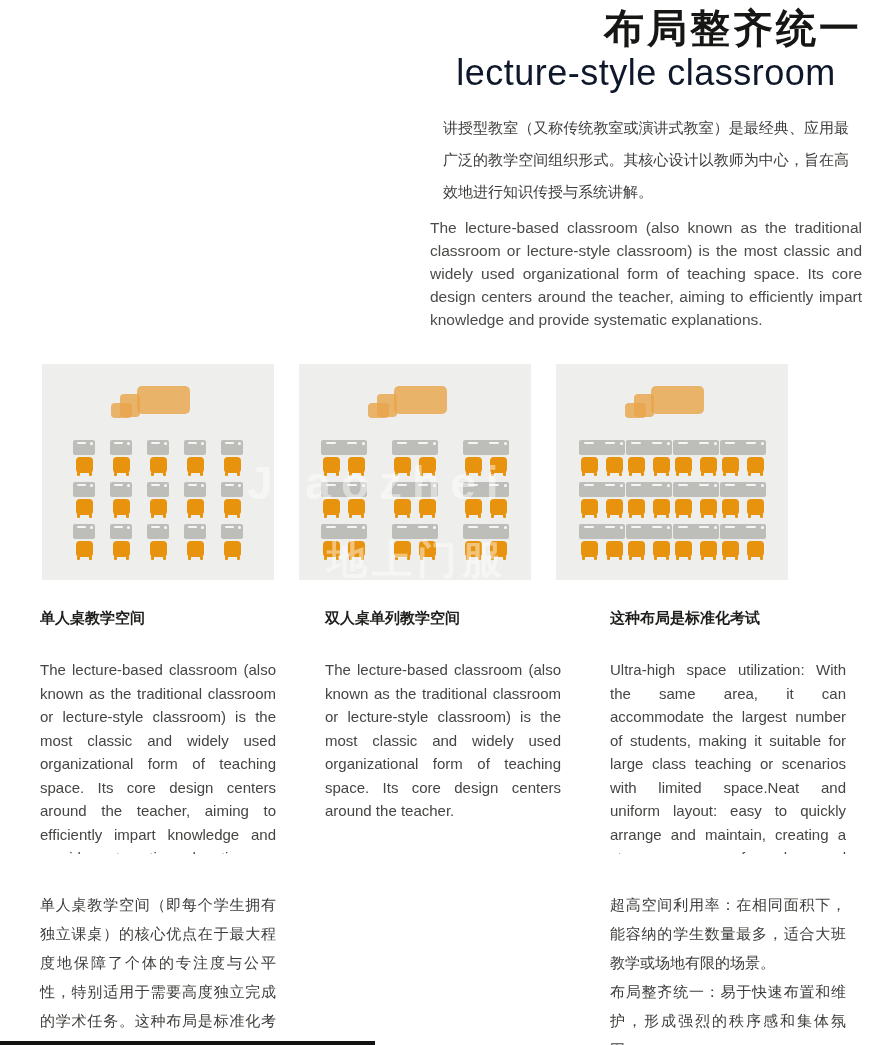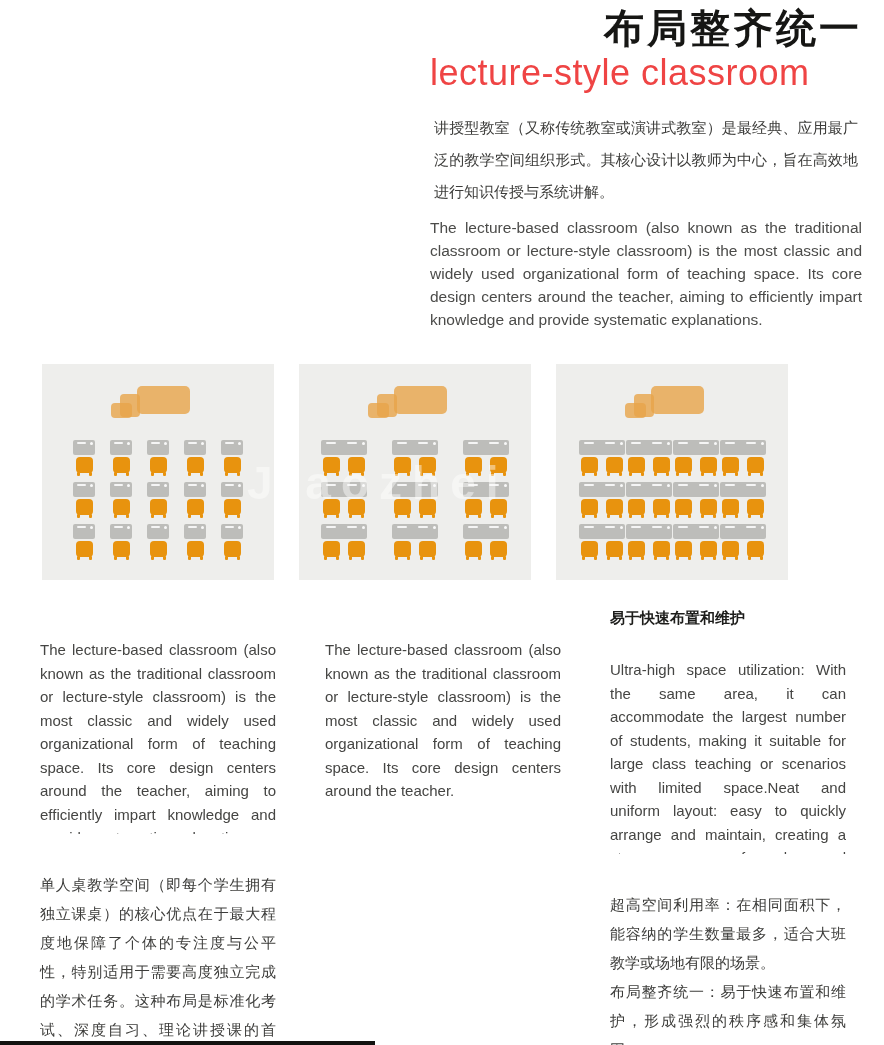--- a/index.html
+++ b/index.html
@@ -13,22 +13,22 @@
   html,body{margin:0;padding:0;background:#fff;}
   .page{
     position:relative;width:884px;height:1045px;background:#fff;overflow:hidden;
     font-family:"Liberation Sans","DejaVu Sans",sans-serif;
   }
   
   .top{position:absolute;top:0;right:22px;width:432px;}
   .title-zh{margin:6px 0 0;font-size:40px;line-height:44px;font-weight:800;
     color:#161614;letter-spacing:3px;text-align:right;}
   .title-en{margin:2px 0 0;font-size:36px;line-height:42px;font-weight:400;
-    color:#ef4444;letter-spacing:0.5px;text-align:left;}
-  .intro-zh{margin:18px 4px 0;font-size:15px;line-height:32px;color:#3c3c3a;text-align:justify;}
+    color:#0f172a;letter-spacing:0.5px;text-align:center;}
+  .intro-zh{margin:18px 13px 0;font-size:15px;line-height:32px;color:#3c3c3a;text-align:justify;}
   .intro-en{margin:8px 0 0;font-size:15.5px;line-height:23px;color:#4b4b49;text-align:justify;}
   
   .panels{position:absolute;top:364px;left:42px;display:flex;gap:25px;}
   .panel{position:relative;width:232px;height:216px;background:var(--panel);}
   .teacher-desk{position:absolute;top:20px;left:0;width:100%;height:56px;}
   .td-big{position:absolute;left:95px;top:2px;width:53px;height:28px;border-radius:5px;background:var(--teacher);}
   .td-mid{position:absolute;left:78px;top:10px;width:20px;height:23px;border-radius:4px;background:var(--teacher);}
   .td-small{position:absolute;left:69px;top:19px;width:21px;height:15px;border-radius:4px;background:var(--teacher);}
   .desk-grid{position:absolute;top:76px;left:0;right:0;display:flex;flex-direction:column;align-items:center;}
   .desk-row{display:flex;margin-bottom:9px;}
@@ -475,32 +475,35 @@
               </div>
               <div class="chair-row">
                 <div class="chair"></div>
                 <div class="chair"></div>
               </div>
             </div>
           </div>
         </div>
     </div>
     <div class="wm wm1">Jiaozhei</div>
+    <div class="wm wm2">地上门服</div>
   </section>
 
   <section class="cols">
     <div class="col">
+      <h3 class="col-heading">单人桌教学空间</h3>
       <p class="col-en">The lecture-based classroom (also known as the traditional classroom or lecture-style classroom) is the most classic and widely used organizational form of teaching space. Its core design centers around the teacher, aiming to efficiently impart knowledge and provide systematic explanations.</p>
       <p class="col-zh">单人桌教学空间（即每个学生拥有独立课桌）的核心优点在于最大程度地保障了个体的专注度与公平性，特别适用于需要高度独立完成的学术任务。这种布局是标准化考试、深度自习、理论讲授课的首选。</p>
     </div>
     <div class="col">
+      <h3 class="col-heading">双人桌单列教学空间</h3>
       <p class="col-en">The lecture-based classroom (also known as the traditional classroom or lecture-style classroom) is the most classic and widely used organizational form of teaching space. Its core design centers around the teacher.</p>
     </div>
     <div class="col">
-      <h3 class="col-heading">易于快速布置和维护</h3>
+      <h3 class="col-heading">这种布局是标准化考试</h3>
       <p class="col-en">Ultra-high space utilization: With the same area, it can accommodate the largest number of students, making it suitable for large class teaching or scenarios with limited space.Neat and uniform layout: easy to quickly arrange and maintain, creating a strong sense of order and collective atmosphere.</p>
       <p class="col-zh">超高空间利用率：在相同面积下，能容纳的学生数量最多，适合大班教学或场地有限的场景。
 布局整齐统一：易于快速布置和维护，形成强烈的秩序感和集体氛围。</p>
     </div>
   </section>
 
   <div class="footer-rule"></div>
 </div>
 
 </body></html>

